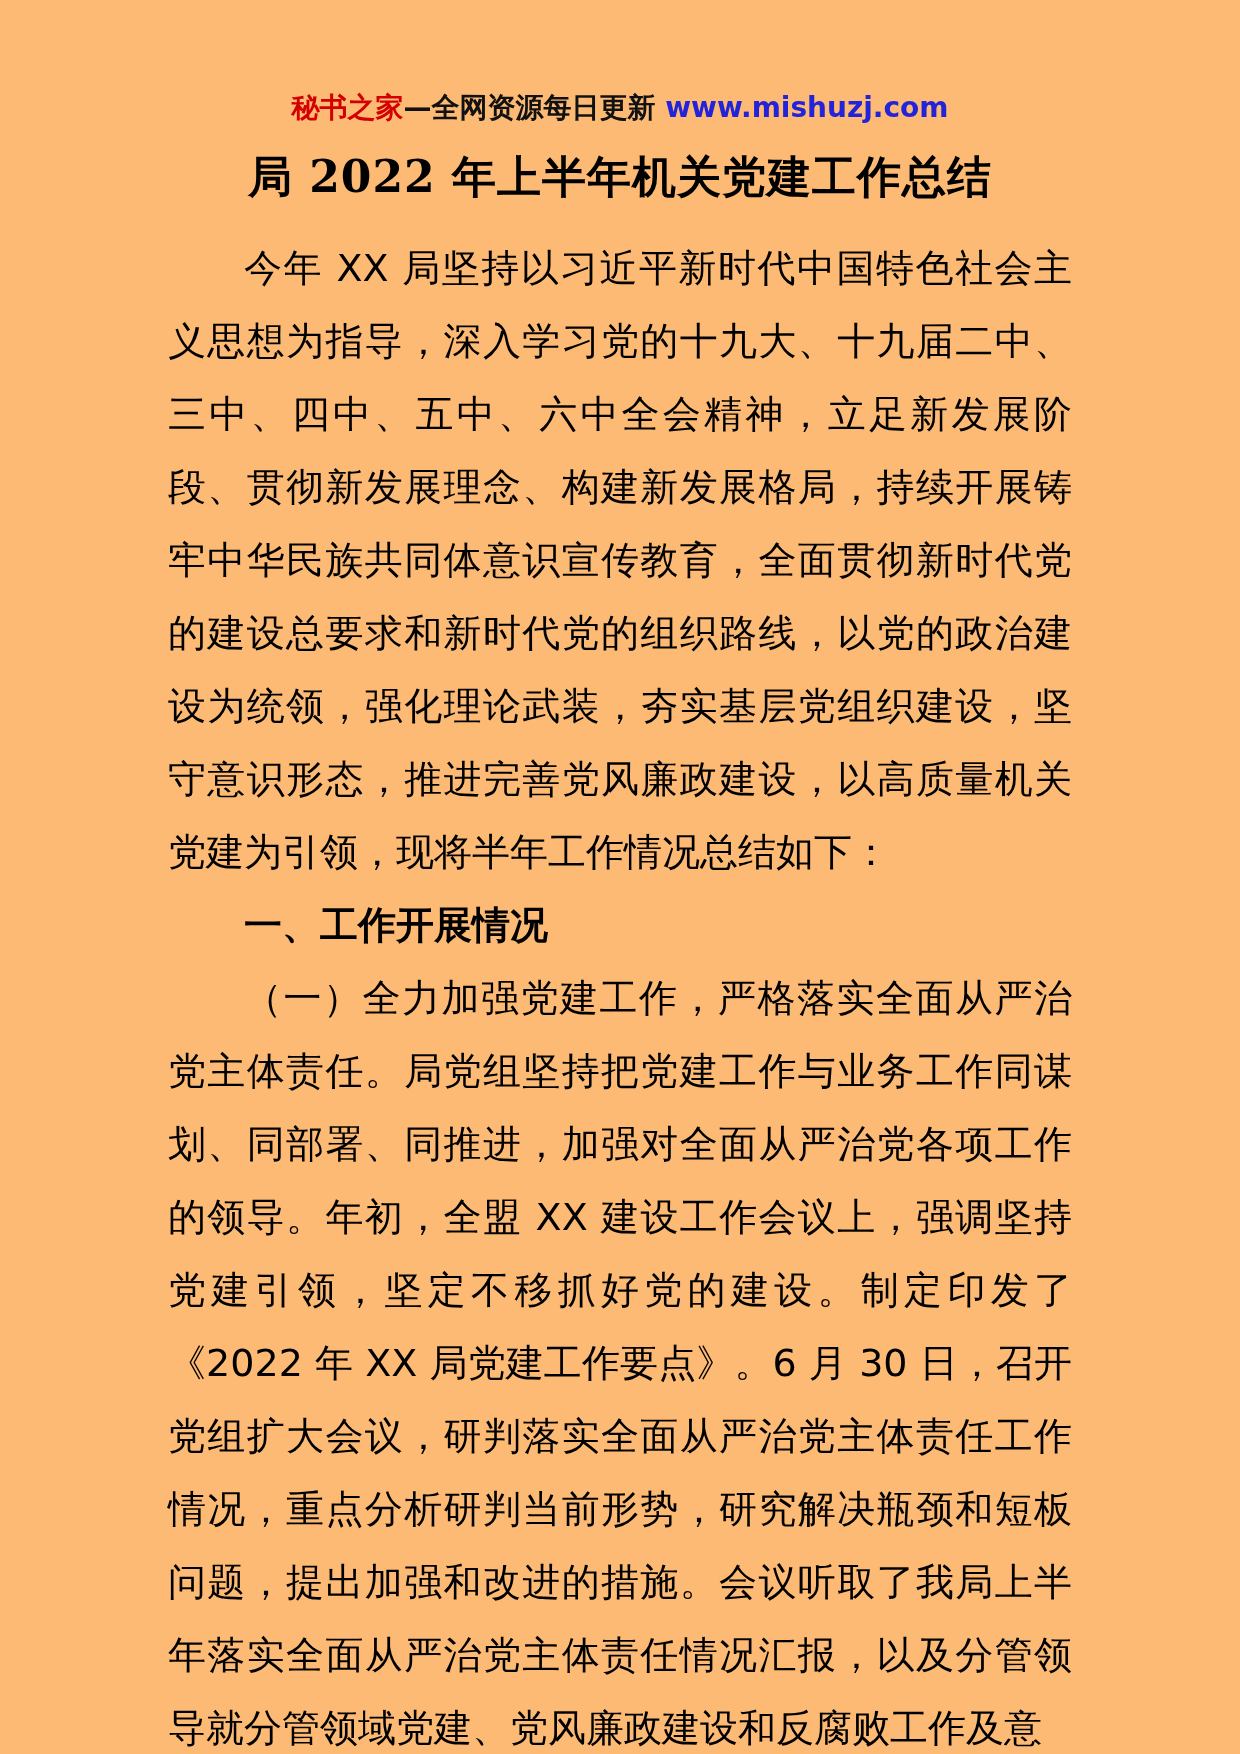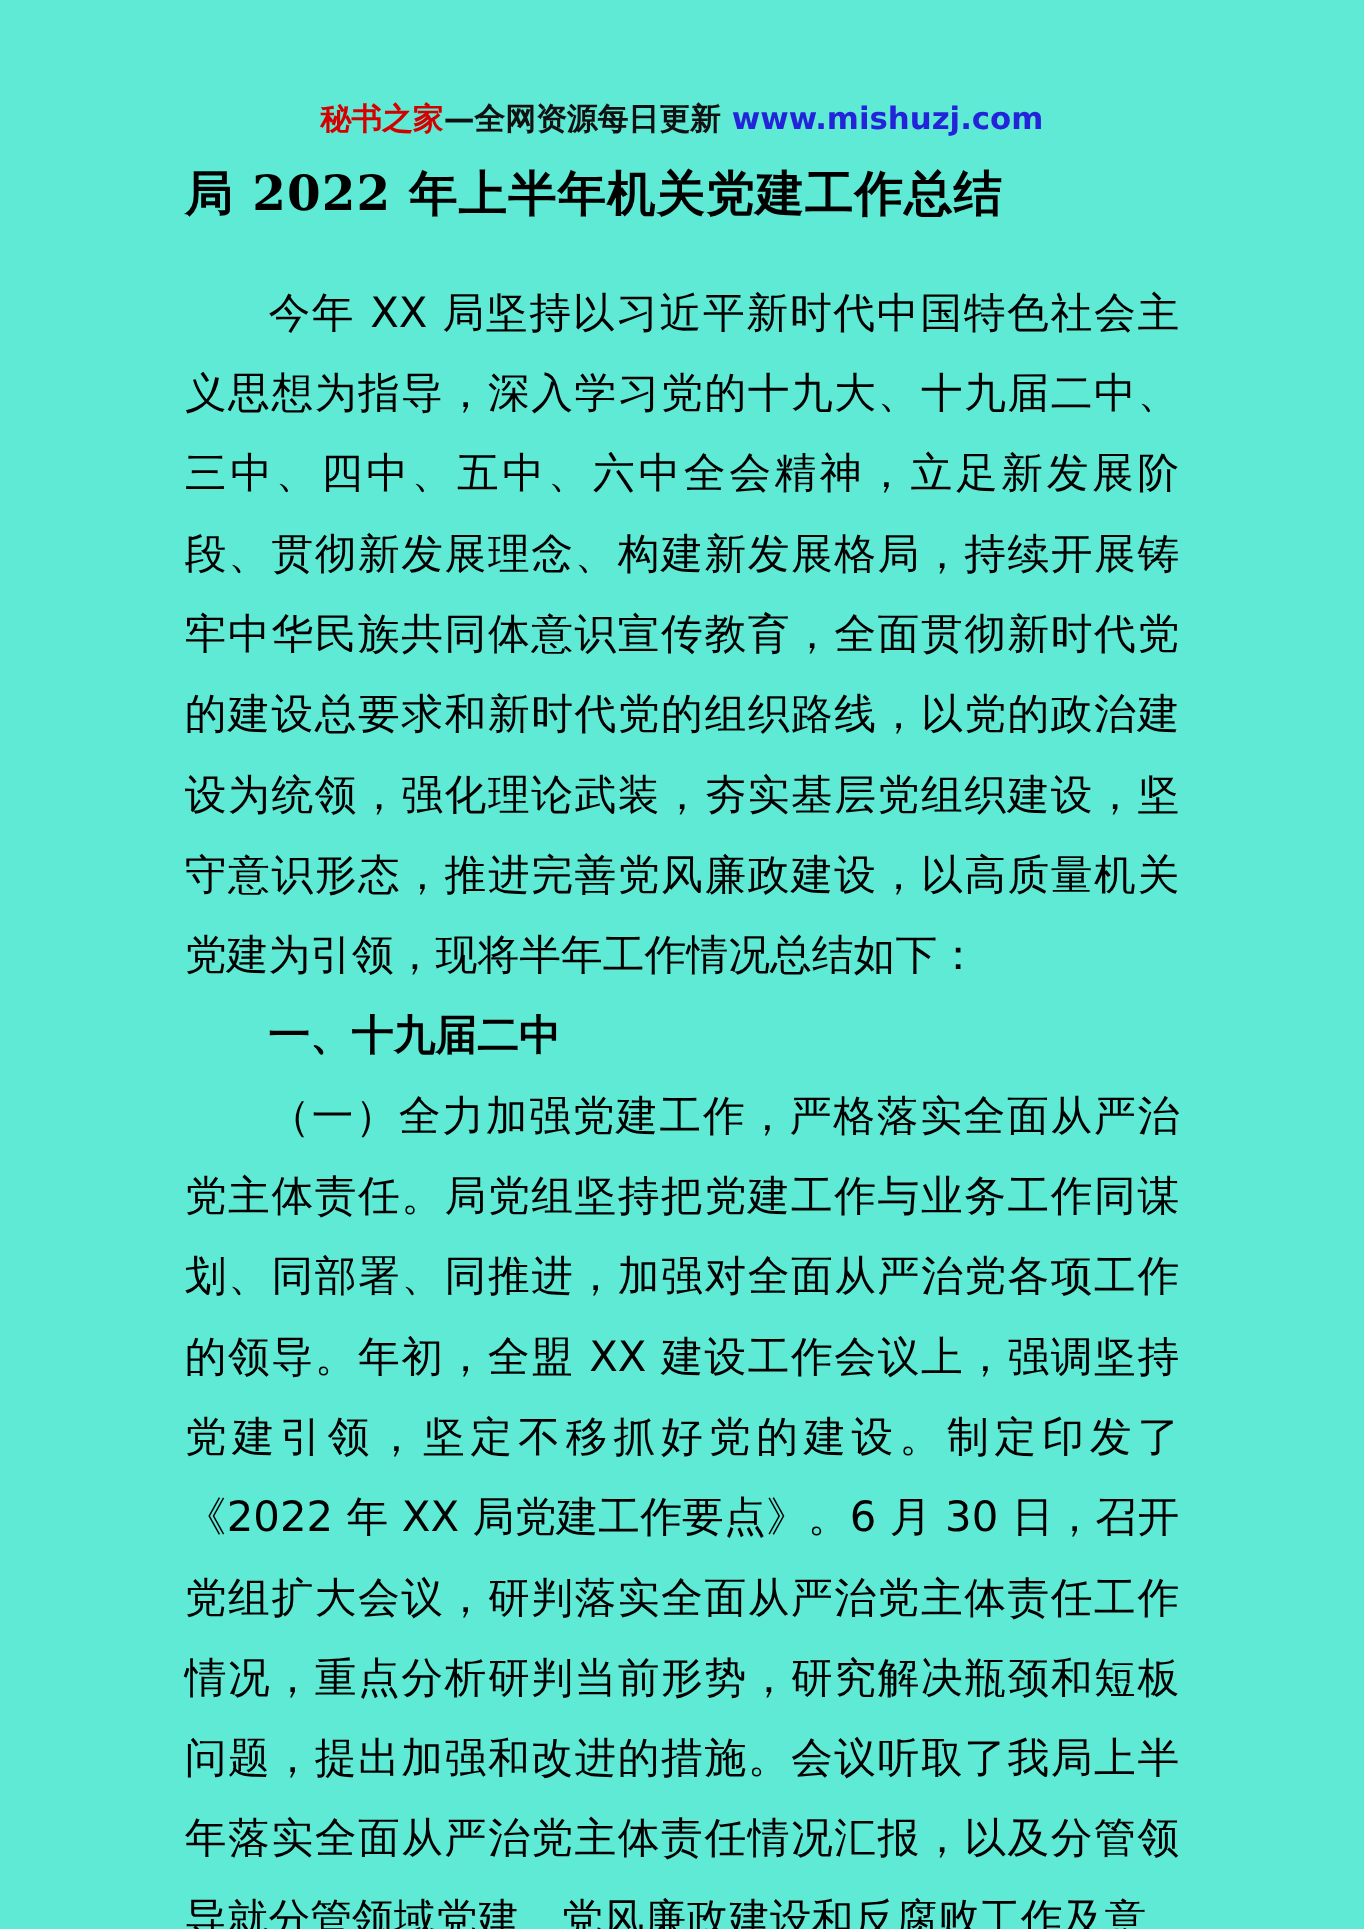--- a/index.html
+++ b/index.html
@@ -5,21 +5,21 @@
   html, body {
     margin: 0;
     padding: 0;
     background: #ffffff;
   }
   .page {
     position: relative;
     width: 1240px;
     height: 1754px;
     margin: 0 auto;
-    background: #5eead4;
+    background: #fdba74;
     box-sizing: border-box;
     padding: 88px 168px 0 168px;
     font-family: "DejaVu Sans", "Liberation Sans", sans-serif;
     color: #000000;
     overflow: hidden;
   }
   .site-header {
     text-align: center;
     font-size: 28px;
     font-weight: bold;
@@ -30,21 +30,22 @@
     color: #d40000;
   }
   .site-header .tagline {
     color: #111111;
   }
   .site-header .url {
     color: #2323d9;
     cursor: pointer;
   }
   .doc-title {
-    margin: 20px 0 42px 0;
+    margin: 20px 0 26px 0;
+    text-align: center;
     font-size: 44px;
     line-height: 58px;
     font-weight: bold;
     color: #000000;
     font-family: "DejaVu Serif", "Liberation Serif", serif;
     letter-spacing: 1px;
   }
   .doc-body {
     font-size: 38px;
     line-height: 73px;
@@ -65,17 +66,17 @@
 <div class="page">
 
   <div class="site-header">
     <span class="brand">秘书之家</span><span class="tagline">—全网资源每日更新 </span><span class="url">www.mishuzj.com</span>
   </div>
 
   <h1 class="doc-title">局 2022 年上半年机关党建工作总结</h1>
 
   <div class="doc-body">
     <p class="para">今年 XX 局坚持以习近平新时代中国特色社会主义思想为指导，深入学习党的十九大、十九届二中、三中、四中、五中、六中全会精神，立足新发展阶段、贯彻新发展理念、构建新发展格局，持续开展铸牢中华民族共同体意识宣传教育，全面贯彻新时代党的建设总要求和新时代党的组织路线，以党的政治建设为统领，强化理论武装，夯实基层党组织建设，坚守意识形态，推进完善党风廉政建设，以高质量机关党建为引领，现将半年工作情况总结如下：</p>
-    <p class="para heading">一、十九届二中</p>
+    <p class="para heading">一、工作开展情况</p>
     <p class="para">（一）全力加强党建工作，严格落实全面从严治党主体责任。局党组坚持把党建工作与业务工作同谋划、同部署、同推进，加强对全面从严治党各项工作的领导。年初，全盟 XX 建设工作会议上，强调坚持党建引领，坚定不移抓好党的建设。制定印发了《2022 年 XX 局党建工作要点》。6 月 30 日，召开党组扩大会议，研判落实全面从严治党主体责任工作情况，重点分析研判当前形势，研究解决瓶颈和短板问题，提出加强和改进的措施。会议听取了我局上半年落实全面从严治党主体责任情况汇报，以及分管领导就分管领域党建、党风廉政建设和反腐败工作及意</p>
   </div>
 
 </div>
 
 </body></html>

